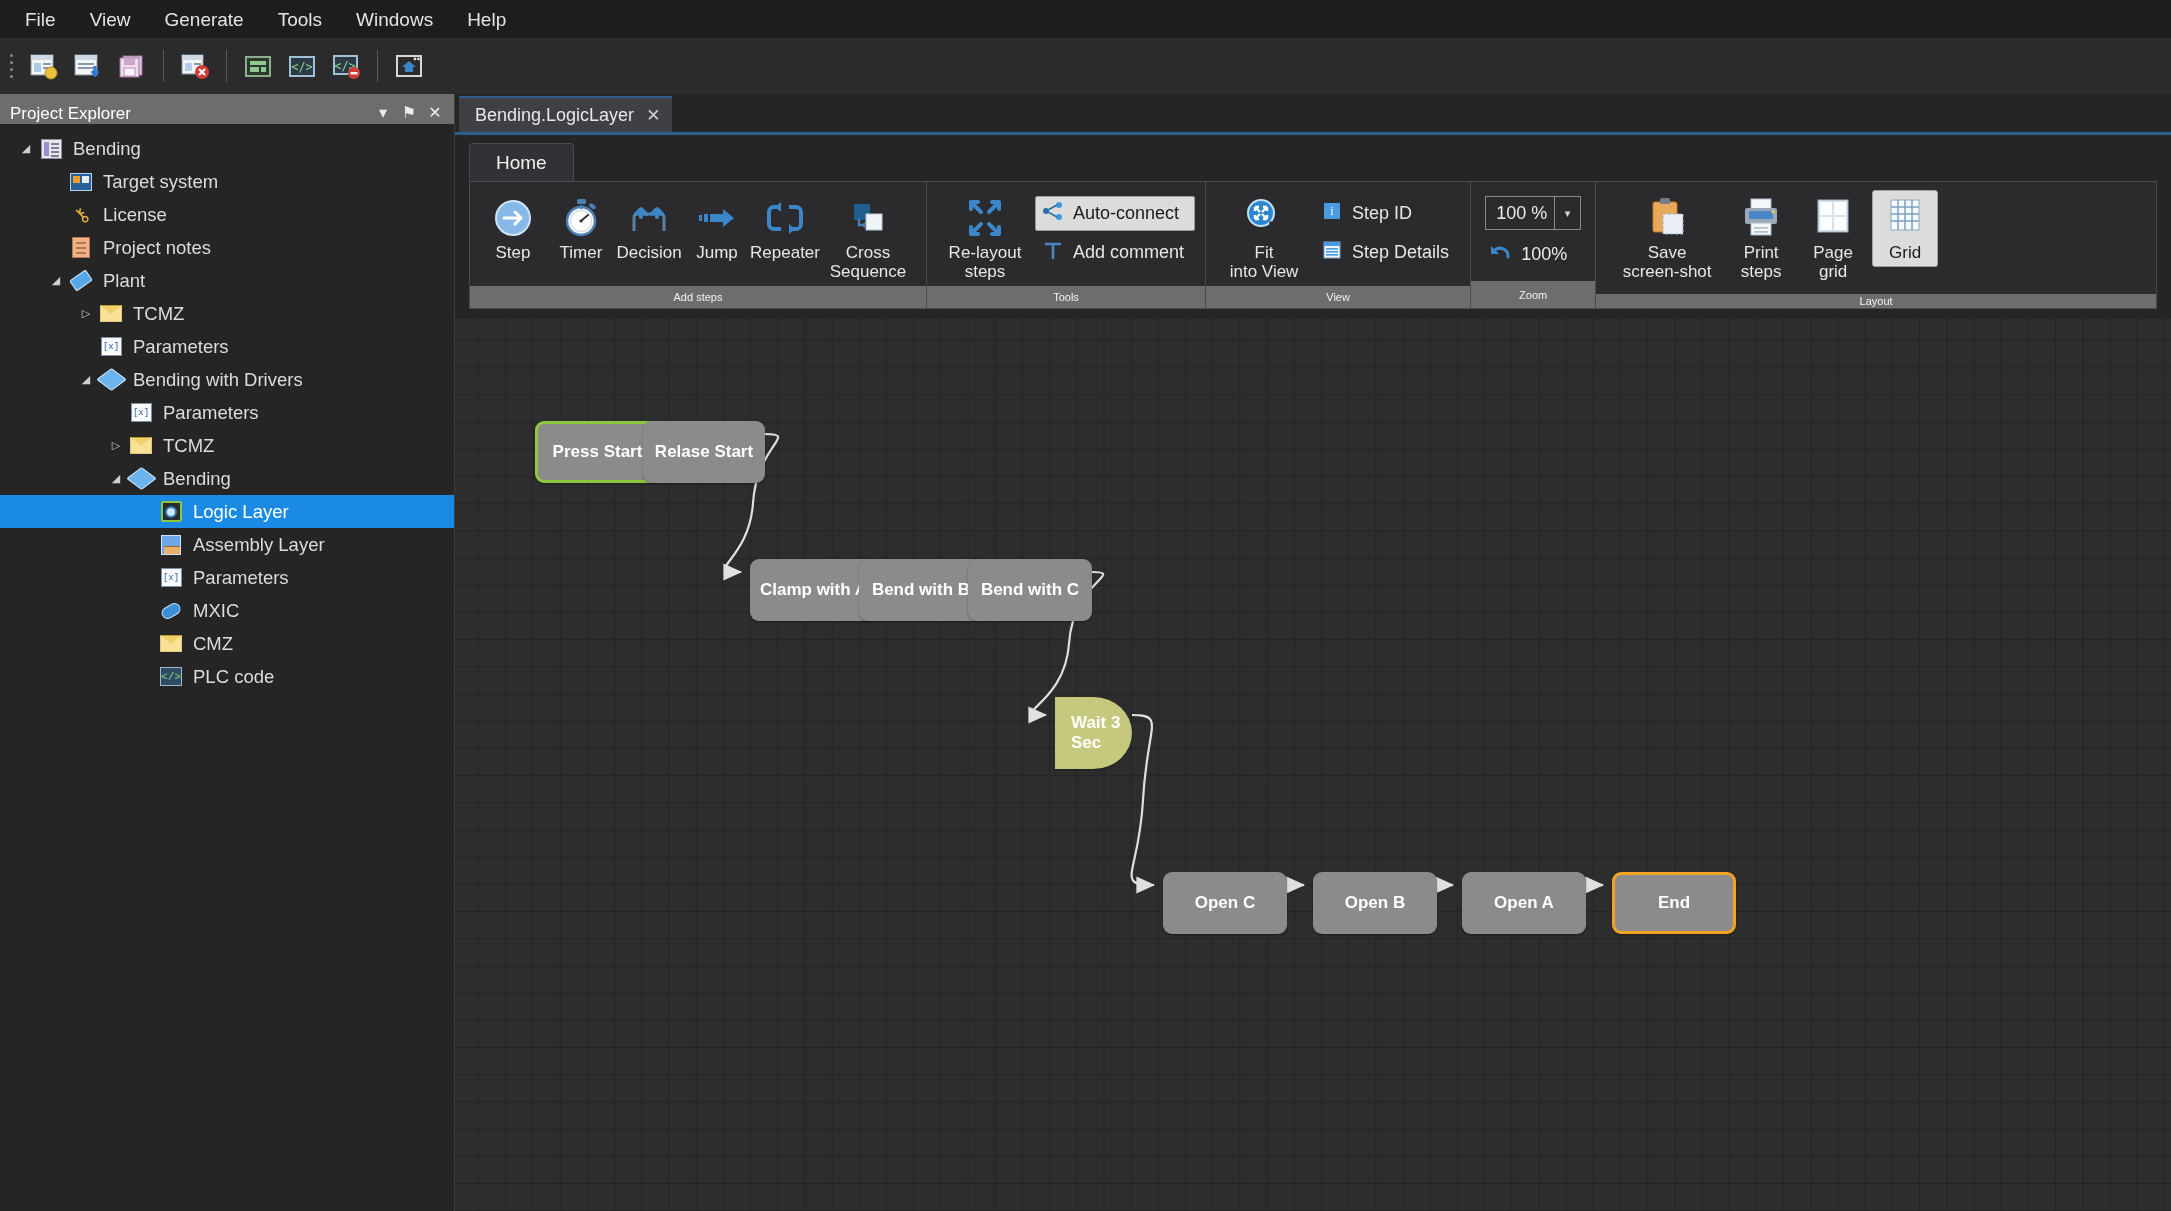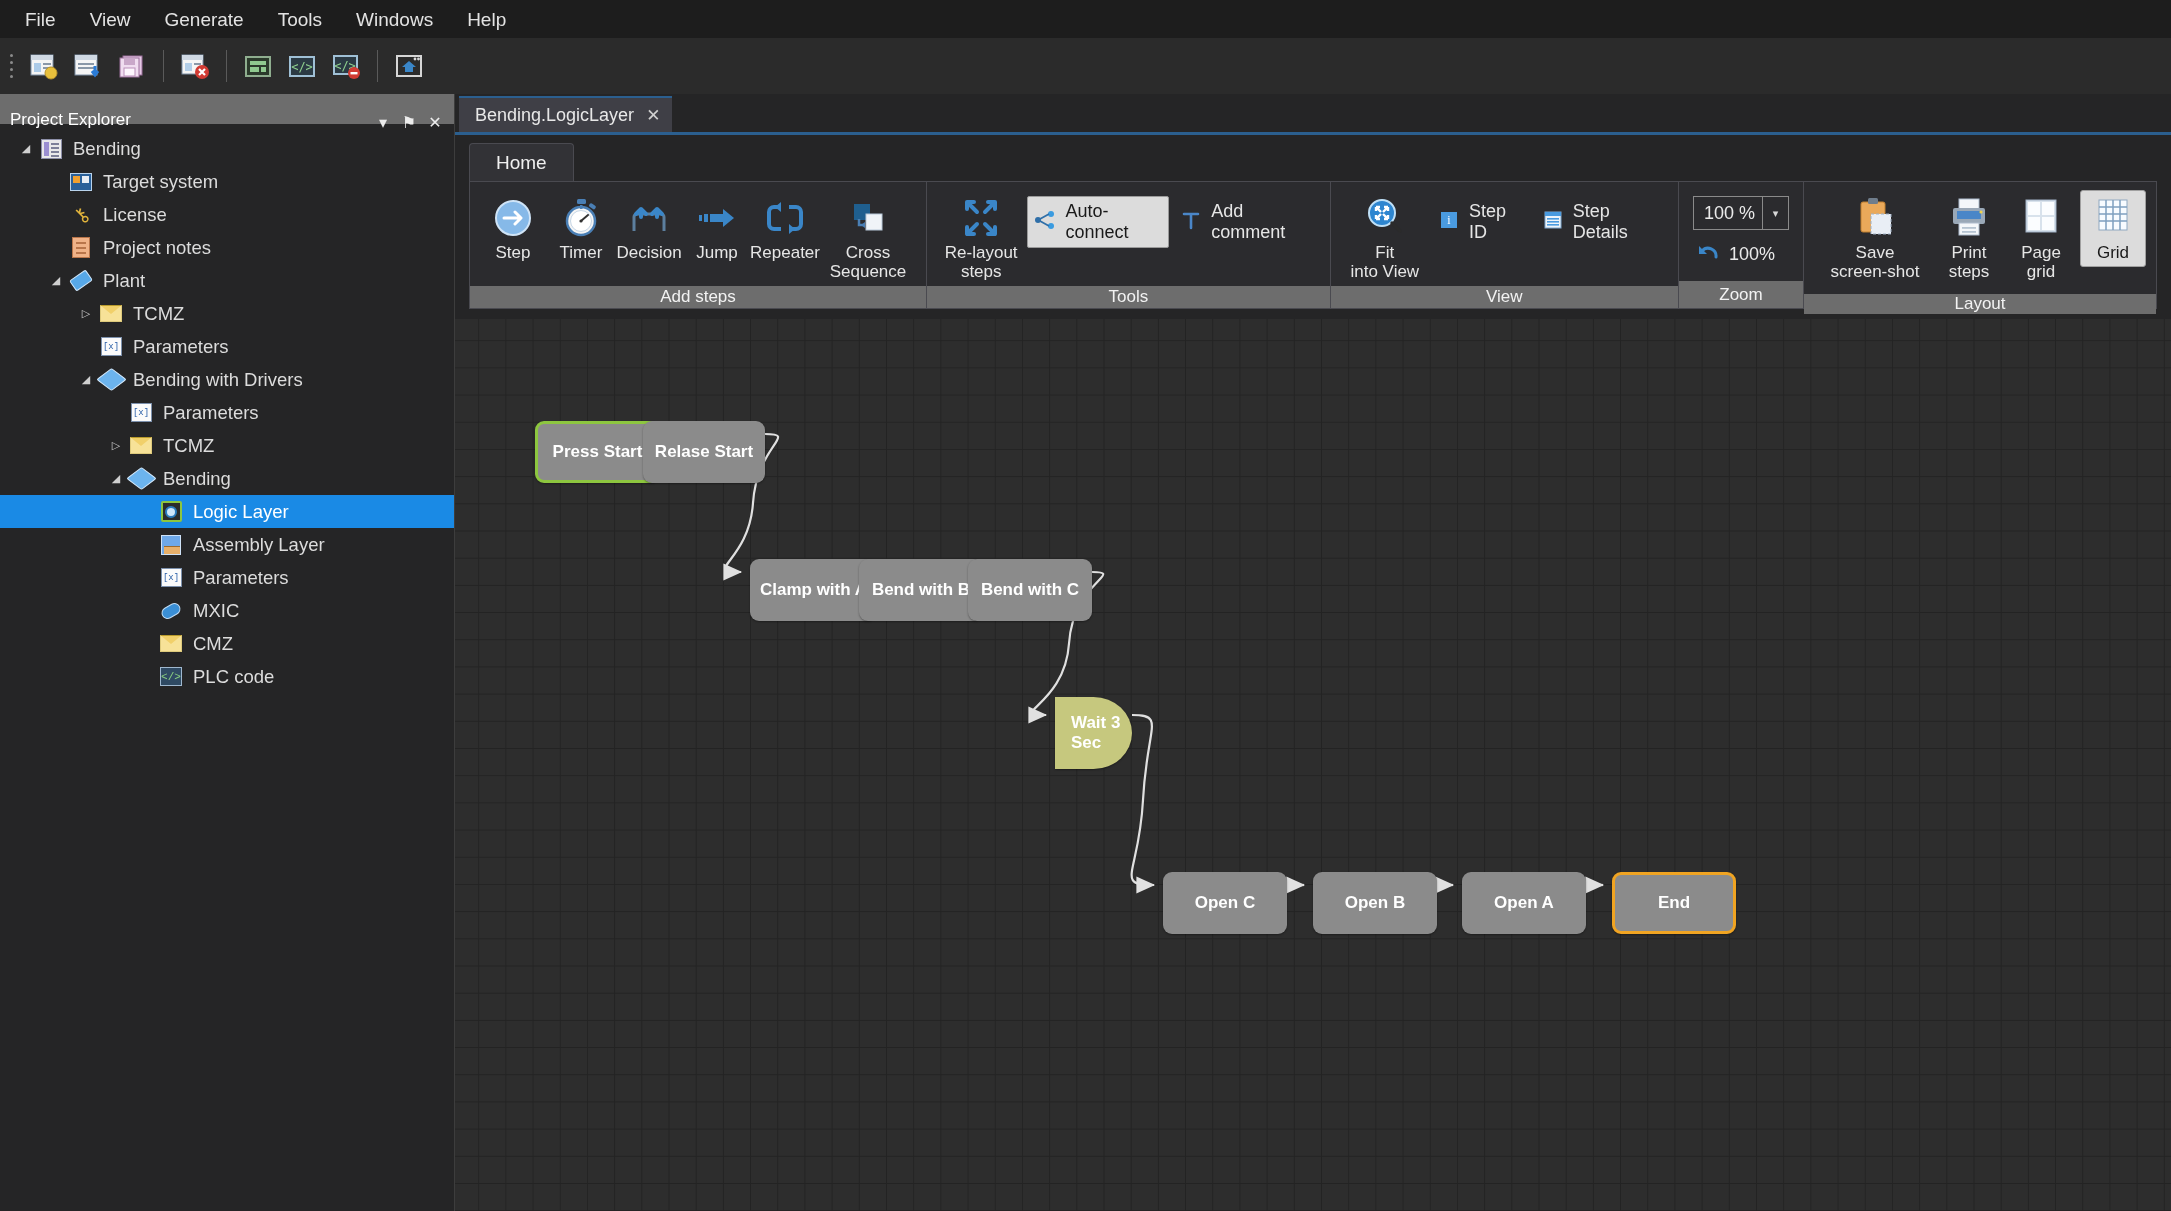--- a/index.html
+++ b/index.html
@@ -35,21 +35,21 @@
     border-radius:2px;
   }
   .tb-sep { width:1px; height:32px; background:#5a5a5a; margin:0 9px; }
 
   
   .left-dock {
     position:absolute; left:0; top:94px; width:455px; height:1117px;
     background:#252526; border-right:1px solid #3d3d3d;
   }
   .dock-header {
-    height:30px; background:#6d6d6d; display:flex; align-items:flex-start;
+    height:30px; background:#6d6d6d; display:flex; align-items:flex-end;
     padding:16px 6px 0 10px; color:#fff; font-size:17px;
   }
   .dock-title { flex:1; }
   .dock-btn { width:26px; height:24px; display:flex; align-items:center;
               justify-content:center; color:#ececec; font-size:16px; }
   .tree { padding-top:8px; font-size:18.5px; }
   .node {
     display:flex; align-items:center; height:33px; white-space:nowrap;
     padding-right:4px;
   }
@@ -117,35 +117,35 @@
     border:1px solid #4a4a50; border-bottom:none; border-radius:4px 4px 0 0;
   }
   .ribbon-body {
     background:#2b2b2e; border:1px solid #4a4a50; display:flex;
     height:128px; padding:0;
   }
   .rgroup { display:flex; flex-direction:column; border-right:1px solid #4a4a50; }
   .rgroup:last-child { border-right:none;gap:8px; }
   .rgroup-content { flex:1; display:flex; align-items:flex-start; padding:8px 10px 0 10px; gap:2px; }
   .rgroup-label {
-    height:27px; background:#6d6d6d; color:#f2f2f2; font-size:17px;
+    height:27px; background:#6d6d6d; color:#f2f2f2; font-size:11px;
     display:flex; align-items:center; justify-content:center;
   }
   .big-btn {
     width:66px; display:flex; flex-direction:column; align-items:center;
     padding:4px 2px; border-radius:3px; border:1px solid transparent;
   }
   .big-btn .glyph { height:46px; display:flex; align-items:center; justify-content:center; }
   .big-btn .cap { font-size:17px; color:#e6e6e6; text-align:center; line-height:1.12; margin-top:2px; }
   .big-btn.wide { width:96px; }
   .big-btn.wider { width:110px; }
   .big-btn.active { background:#dcdcdc; border:1px solid #a0a0a0; }
   .big-btn.active .cap { color:#1a1a1a; }
 
-  .small-col { display:flex; gap:4px; padding-top:6px; }
+  .small-col { display:flex; flex-direction:column; gap:4px; padding-top:6px; }
   .small-btn {
     display:flex; align-items:center; gap:9px; padding:4px 10px 4px 6px;
     font-size:18px; color:#e6e6e6; border:1px solid transparent; border-radius:2px;
   }
   .small-btn.checked { background:#dcdcdc; color:#1a1a1a; border:1px solid #9a9a9a; }
 
   .zoom-combo { display:flex; margin-top:4px; }
   .zoom-box {
     width:70px; height:34px; background:#2b2b2e; border:1px solid #8a8a8a;
     color:#eaeaea; font-size:18px; display:flex; align-items:center; padding-left:10px;

